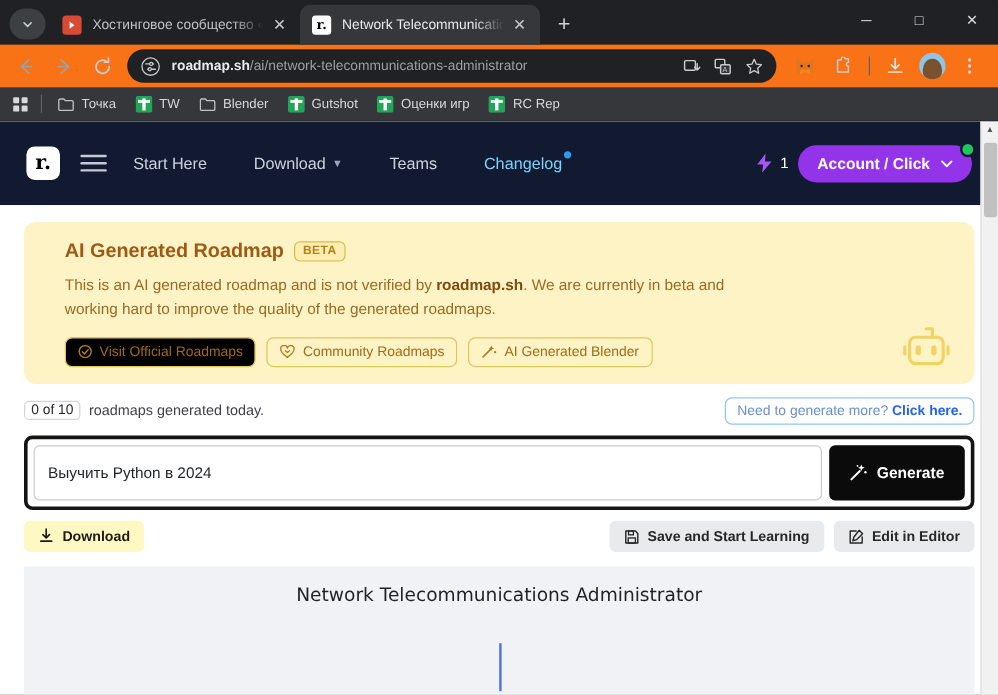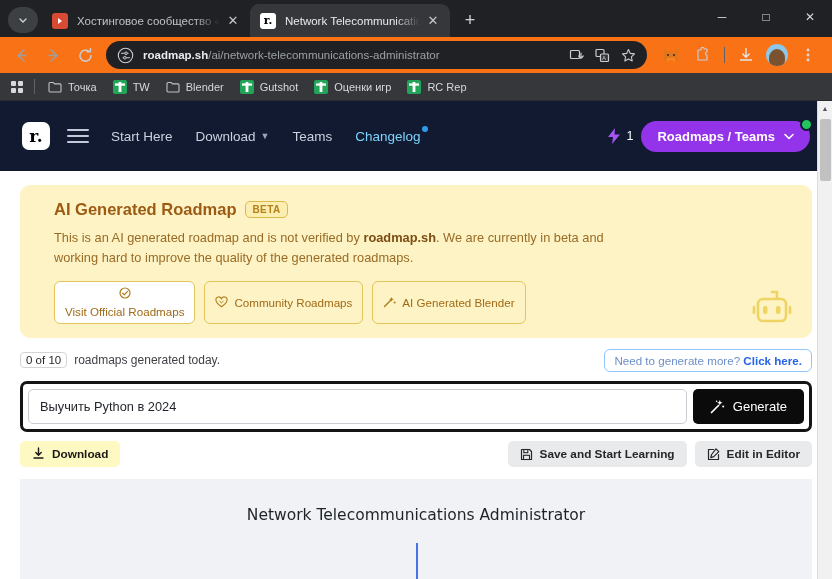--- a/index.html
+++ b/index.html
@@ -162,21 +162,21 @@
     background: #fff; color: #000;
     display: flex; align-items: center; justify-content: center;
     font-family: "DejaVu Serif", serif; font-weight: bold; font-size: 17px;
     flex: 0 0 auto;
   }
   .hamb {
     width: 22px; margin-left: 17px; flex: 0 0 auto;
     display: flex; flex-direction: column; gap: 4px;
   }
   .hamb span { display:block; height: 2px; background: #c3c9d6; border-radius: 1px; }
-  .navlinks { display: flex; align-items: center; margin-left: 22px; gap: 23px; }
+  .navlinks { display: flex; align-items: center; margin-left: 22px; gap: 39px; }
   .navlink {
     font-size: 13.5px; color: #cbd2de; display: flex; align-items: center; gap: 5px;
     position: relative; white-space: nowrap;
   }
   .navlink.accent { color: #7dd3fc; }
   .navlink .dot {
     position: absolute; right: -7px; top: -3px;
     width: 6px; height: 6px; border-radius: 50%; background: #2f9ae8;
   }
   .chev { font-size: 9px; color: #9aa5b8; }
@@ -216,21 +216,21 @@
     max-width: 560px;
   }
   .banner-text b { color: #7c4d12; font-weight: bold; }
   .banner-btns { display: flex; gap: 9px; margin-top: 13px; }
   .bbtn {
     display: flex; align-items: center; gap: 6px;
     font-size: 11.6px; color: #a06a16;
     border: 1px solid #e3c55d; border-radius: 6px;
     padding: 5px 10px; background: transparent;
   }
-  .bbtn.filled { background: #ffffff; flex-direction: column; }
+  .bbtn.filled { background: #000000; }
   .robot {
     position: absolute; right: 18px; bottom: 8px;
     color: #f0d463;
   }
 
   .counter-row {
     display: flex; align-items: center;
     margin-top: 11px; font-size: 12px; color: #3f3f46;
   }
   .counter-pill {
@@ -244,31 +244,31 @@
   }
   .need-more b { color: #2563eb; font-weight: bold; }
 
   .input-row {
     display: flex; align-items: stretch;
     margin-top: 9px;
     border: 3px solid #141414; border-radius: 7px;
     padding: 5px; background: #fff;
   }
   .prompt-input {
-    flex: 1 1 auto; height: 35px;
+    flex: 1 1 auto; height: 46px;
     border: 1px solid #c9ccd1; border-radius: 5px;
     padding: 0 11px; font-size: 12.8px; color: #1f2328;
     font-family: "Liberation Sans", sans-serif;
     background: #fff; outline: none;
   }
   .gen-btn {
     margin-left: 6px; background: #0b0b0c; color: #fff;
     border-radius: 5px; padding: 0 17px;
     display: flex; align-items: center; gap: 8px;
-    font-size: 13px; font-weight: normal; text-align: right;
+    font-size: 13px; font-weight: bold; text-align: right;
   }
 
   .action-row { display: flex; align-items: center; margin-top: 9px; }
   .yellow-btn {
     background: #fef9c3; color: #1c1917;
     border-radius: 5px; padding: 6px 12px;
     font-size: 11.8px; font-weight: bold;
     display: flex; align-items: center; gap: 7px;
     margin-right: 8px;
   }
@@ -281,21 +281,21 @@
   }
   .action-right { margin-left: auto; display: flex; }
 
   .roadmap-area {
     margin-top: 12px;
     background: #f0f2f5;
     height: 120px;
     position: relative;
   }
   .roadmap-title {
-    text-align: center; padding-top: 27px;
+    text-align: center; padding-top: 15px;
     font-size: 15.5px; color: #1f2328;
     font-family: "DejaVu Sans", sans-serif;
   }
   .roadmap-line {
     position: absolute; left: 50%; top: 64px;
     width: 2px; height: 40px; background: #4a72e8;
   }
 
   
   .scrollbar {
@@ -534,21 +534,21 @@
       <div class="nav-right">
         <div class="bolt">
           <span>
               <svg width="14" height="16" viewBox="0 0 14 16">
                 <path d="M8 0 L1 9 H6 L5 16 L13 6.5 H7.5 Z" fill="#a855f7"></path>
               </svg>
             </span>
           <span>1</span>
         </div>
         <div class="acct-btn">
-          <span>Roadmaps / Teams</span>
+          <span>Account / Click</span>
           <span>
               <svg width="10" height="7" viewBox="0 0 10 7">
                 <path d="M1 1.5 L5 5.5 L9 1.5" stroke="#fff" stroke-width="1.6" fill="none" stroke-linecap="round" stroke-linejoin="round"></path>
               </svg>
             </span>
           <span class="greendot"></span>
         </div>
       </div>
     </div>
 

